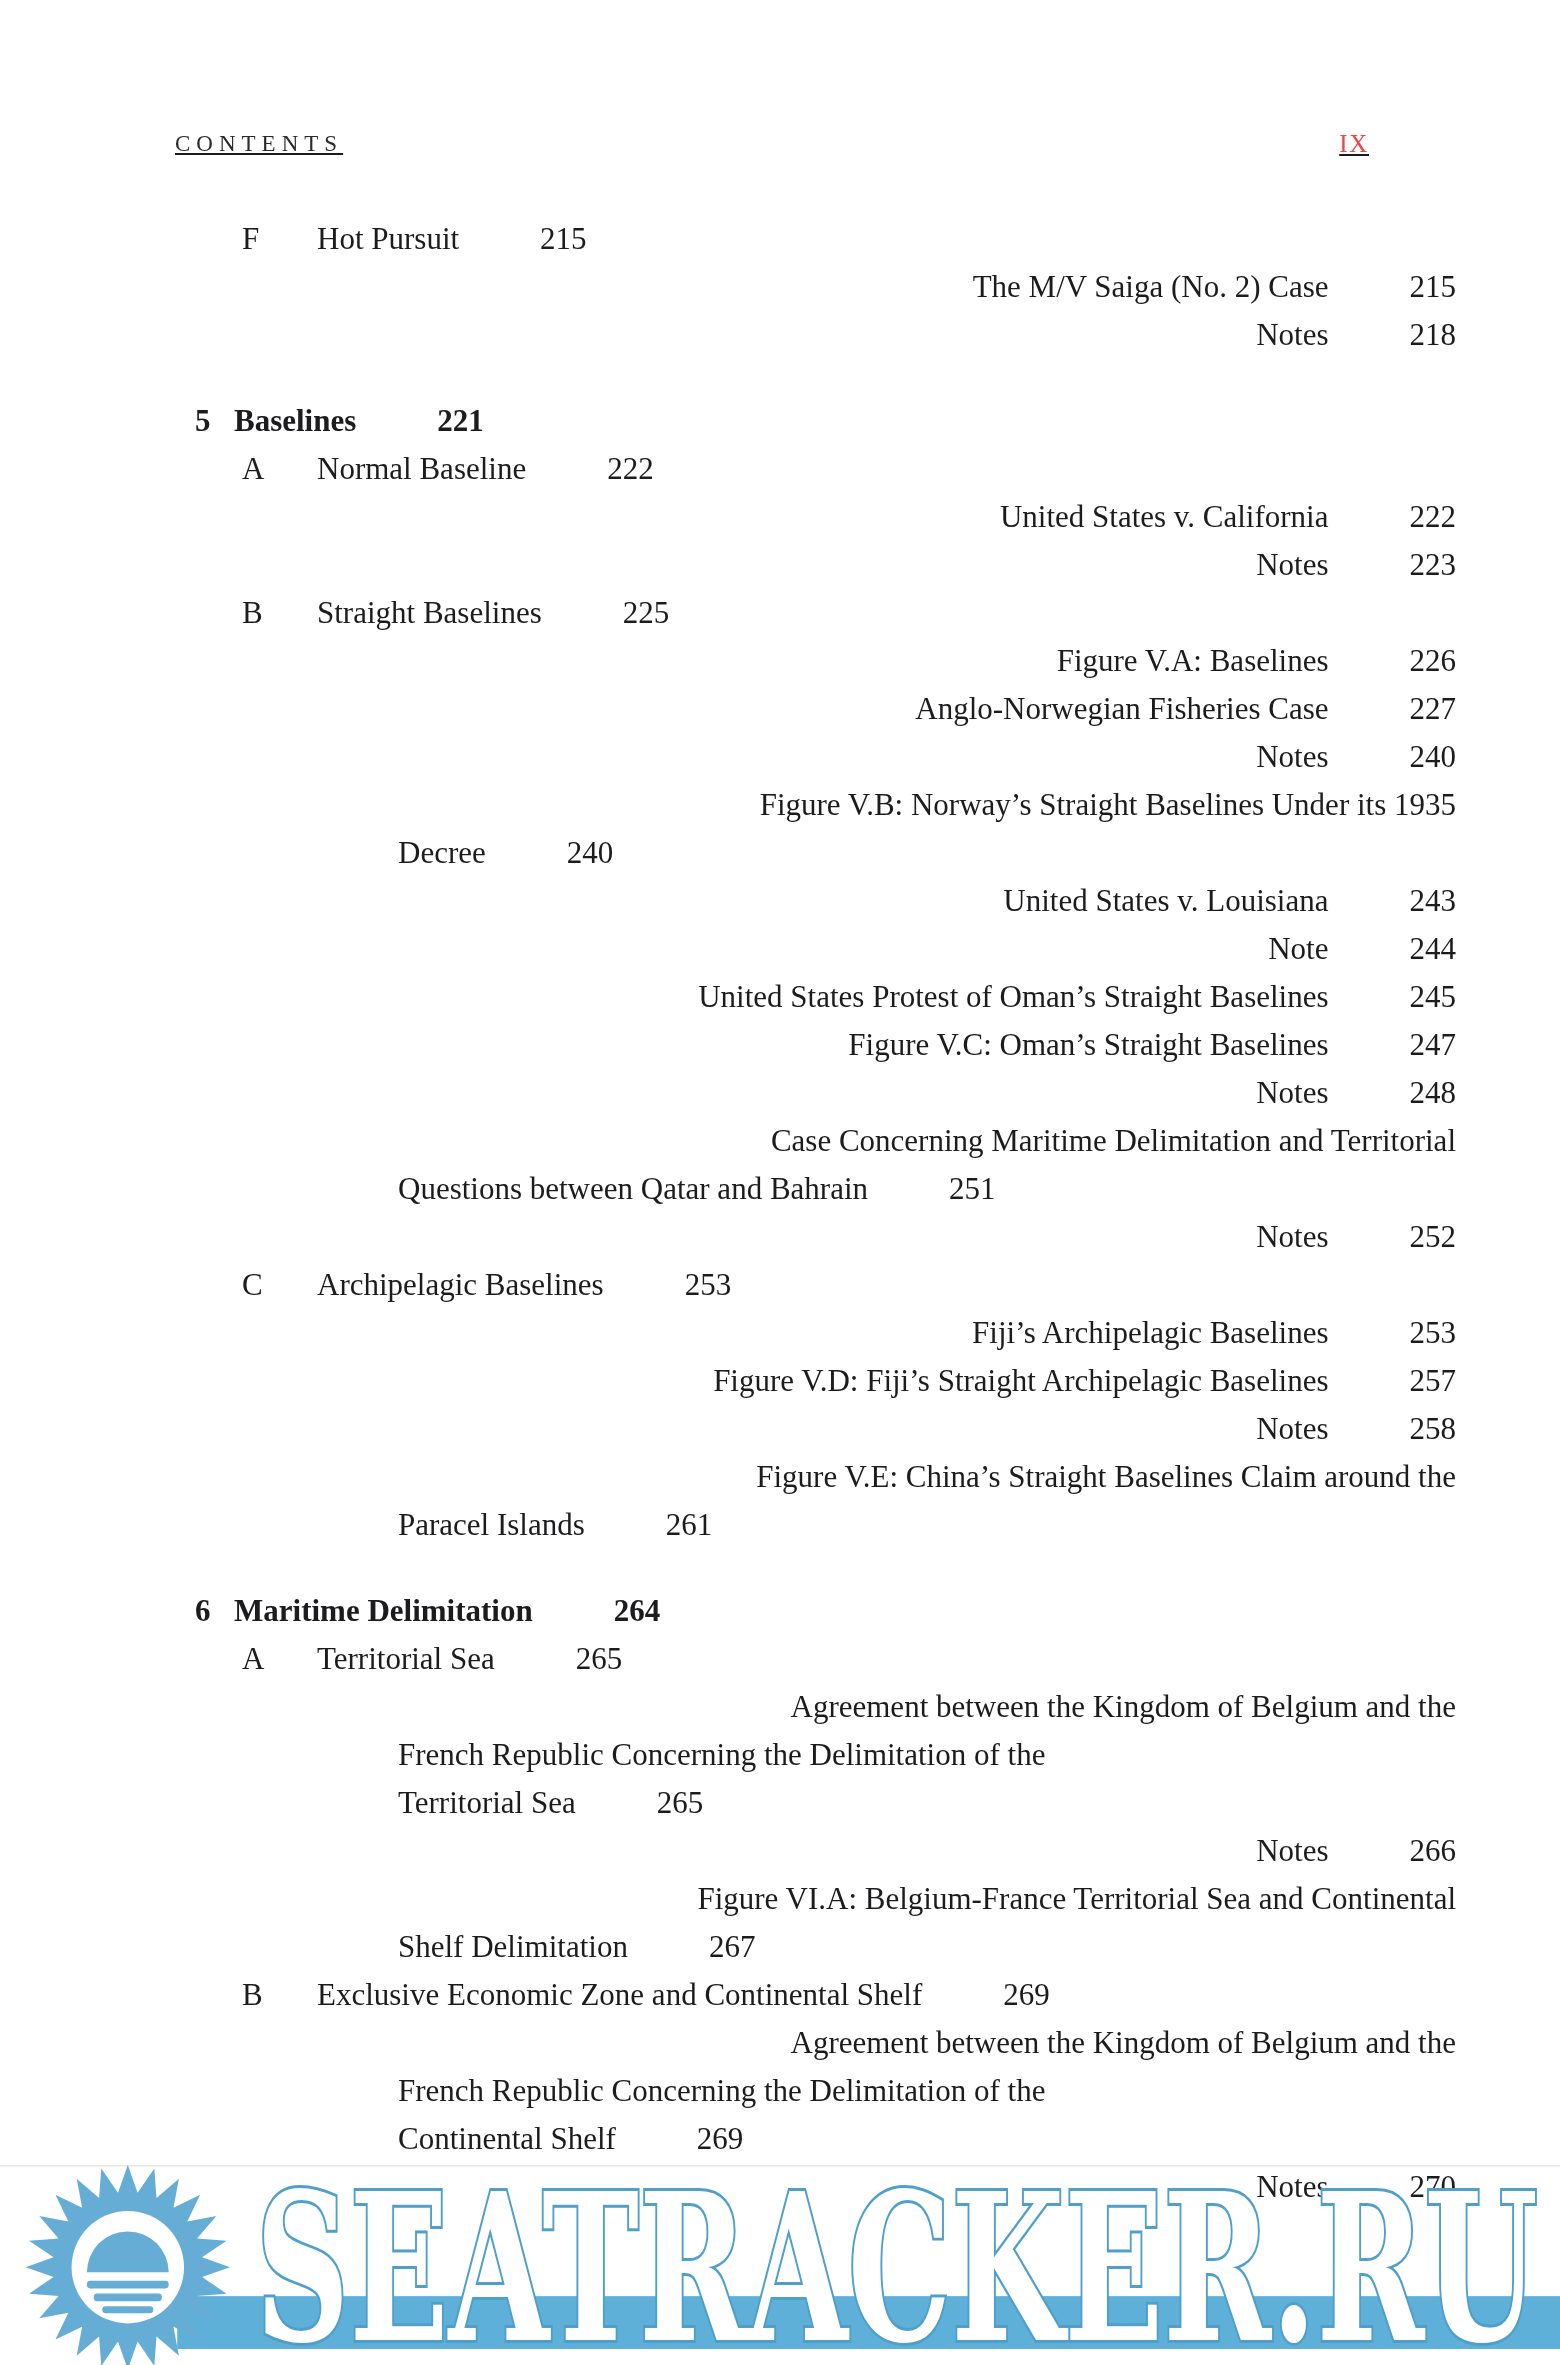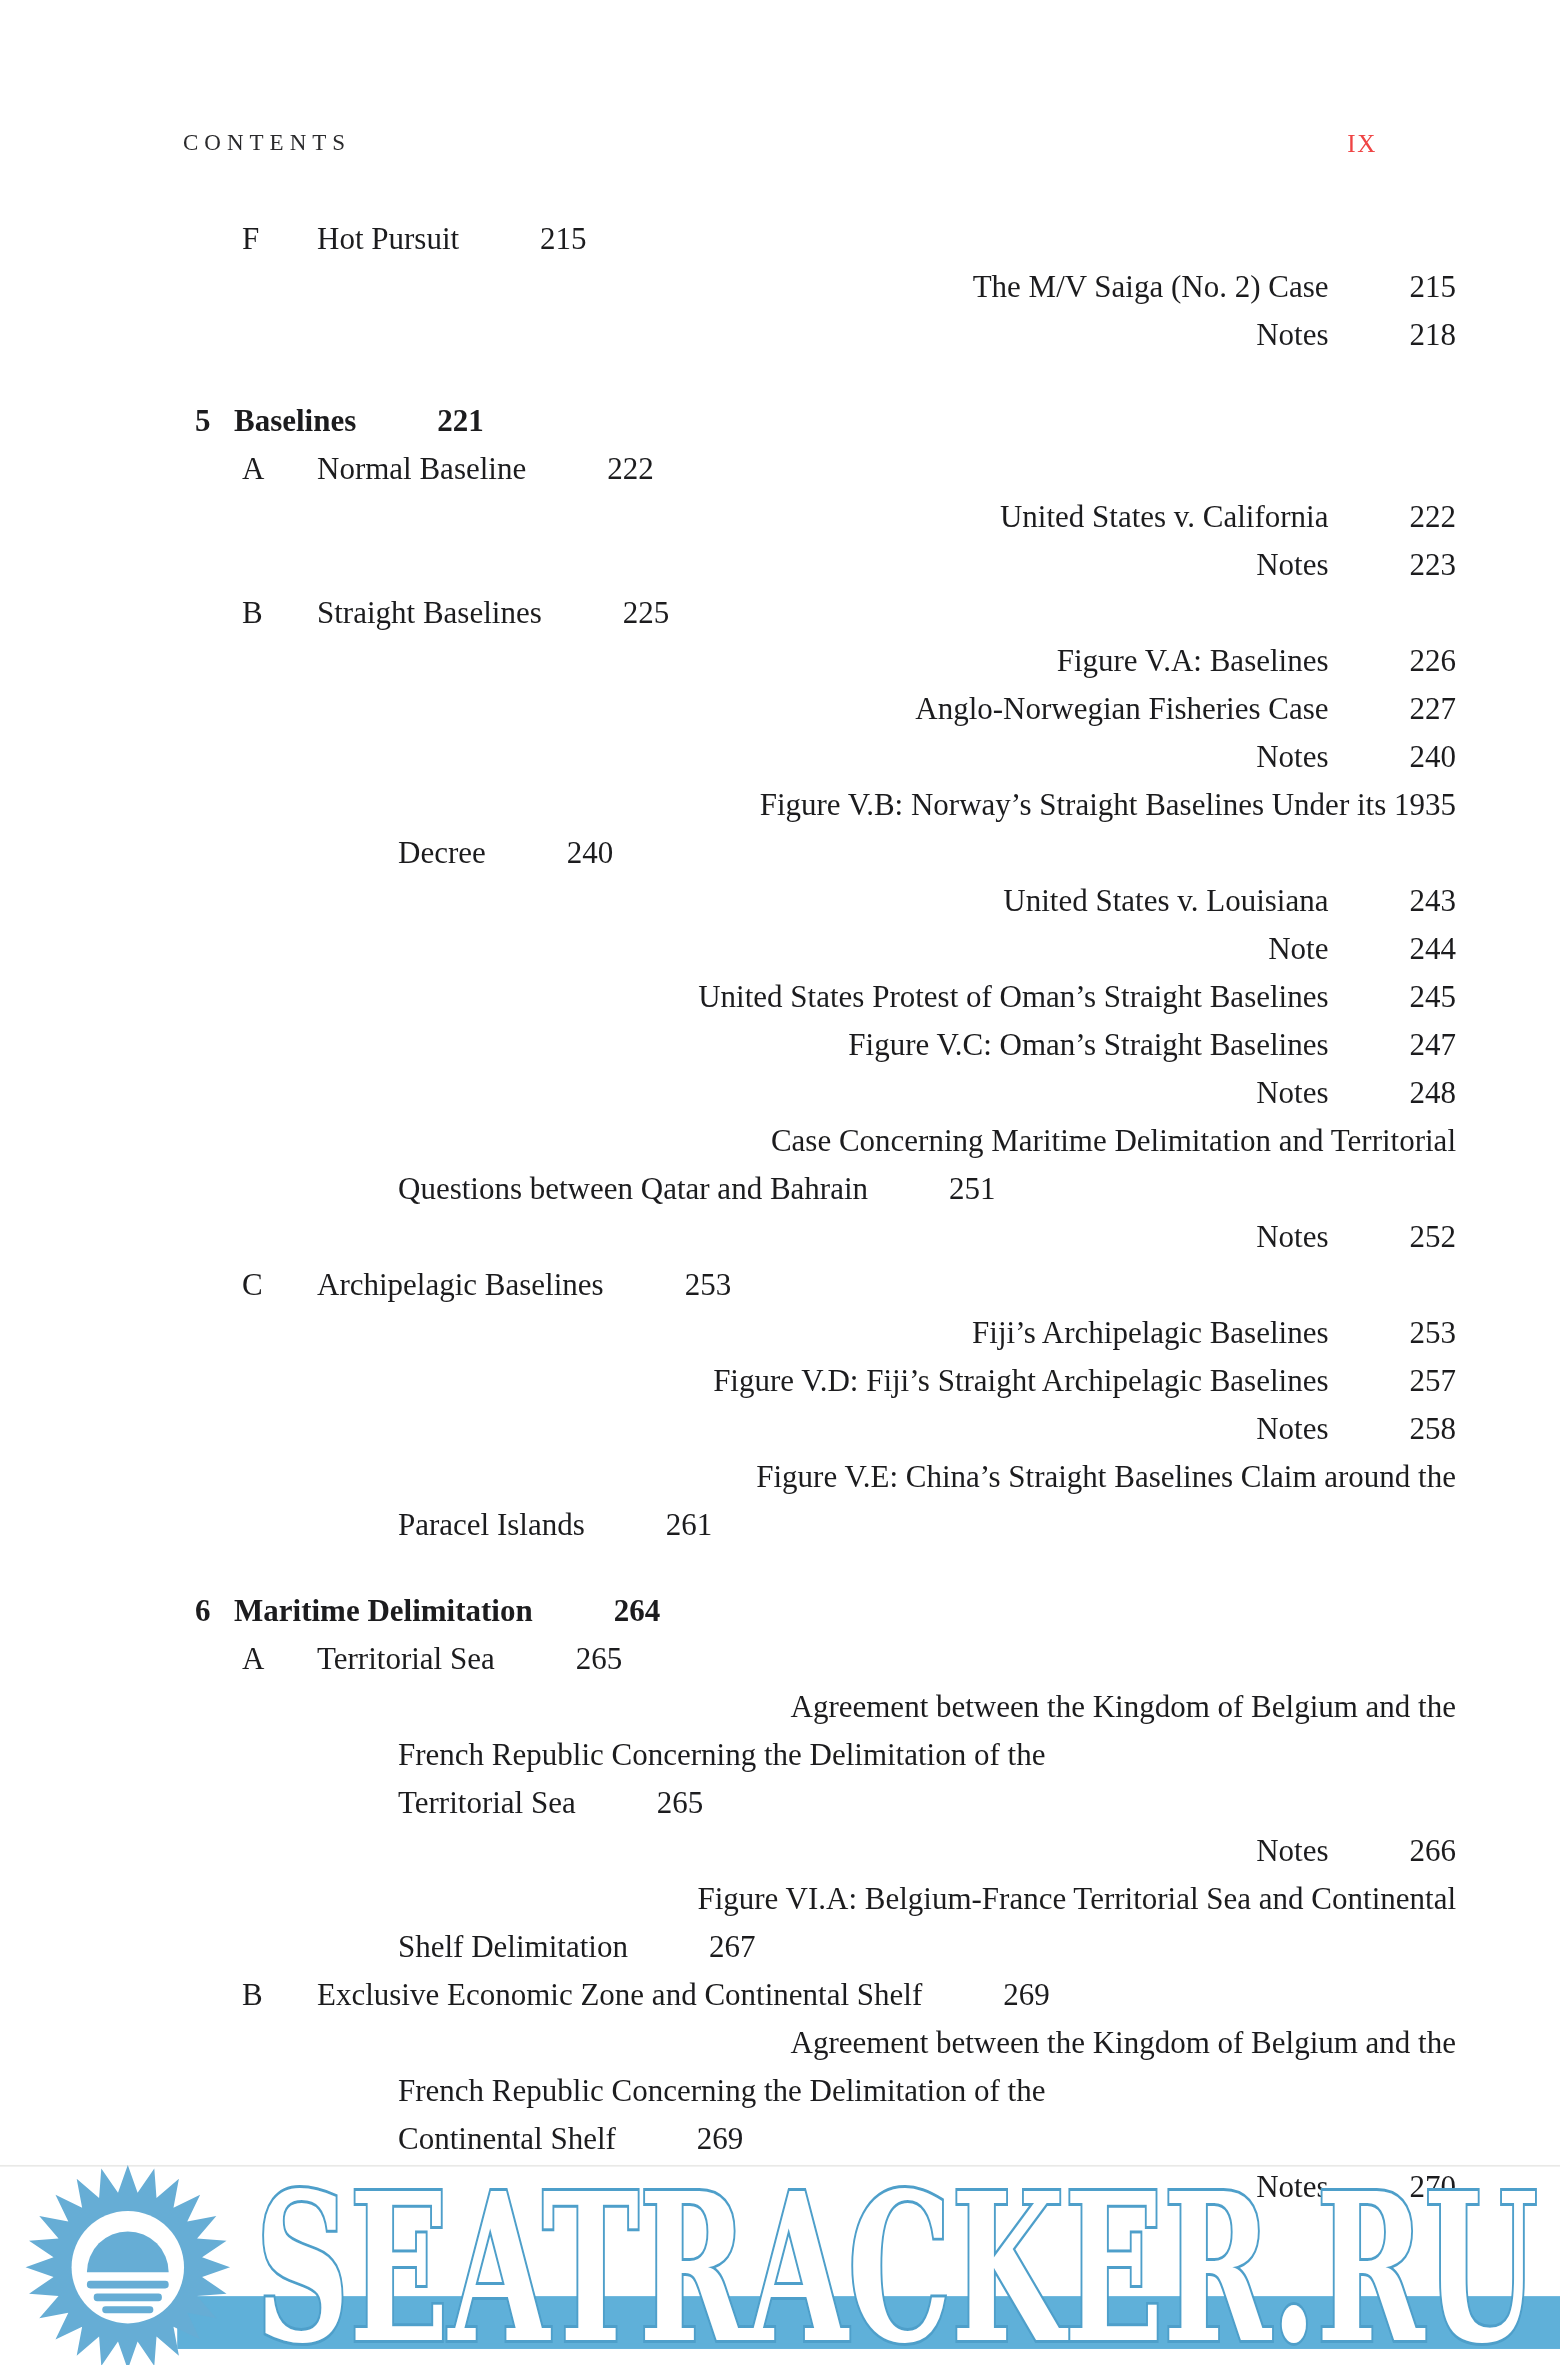--- a/index.html
+++ b/index.html
@@ -13,25 +13,26 @@
     height: 2366px;
     overflow: hidden;
     font-family: "Liberation Serif", "DejaVu Serif", serif;
     color: #1c1c1e;
   }
 
   
   .page-header {
     position: absolute;
     top: 130px;
-    left: 183px;
+    left: 175px;
     width: 1194px;
     display: flex;
     justify-content: space-between;
-    align-items: flex-start;
+    align-items: center;
+    text-decoration: underline;
   }
   .header-left {
     font-size: 23px;
     letter-spacing: 6px;
     color: #2a2a2c;
   }
   .header-right {
     font-size: 25px;
     letter-spacing: 1.7px;
     color: #ef4444;

